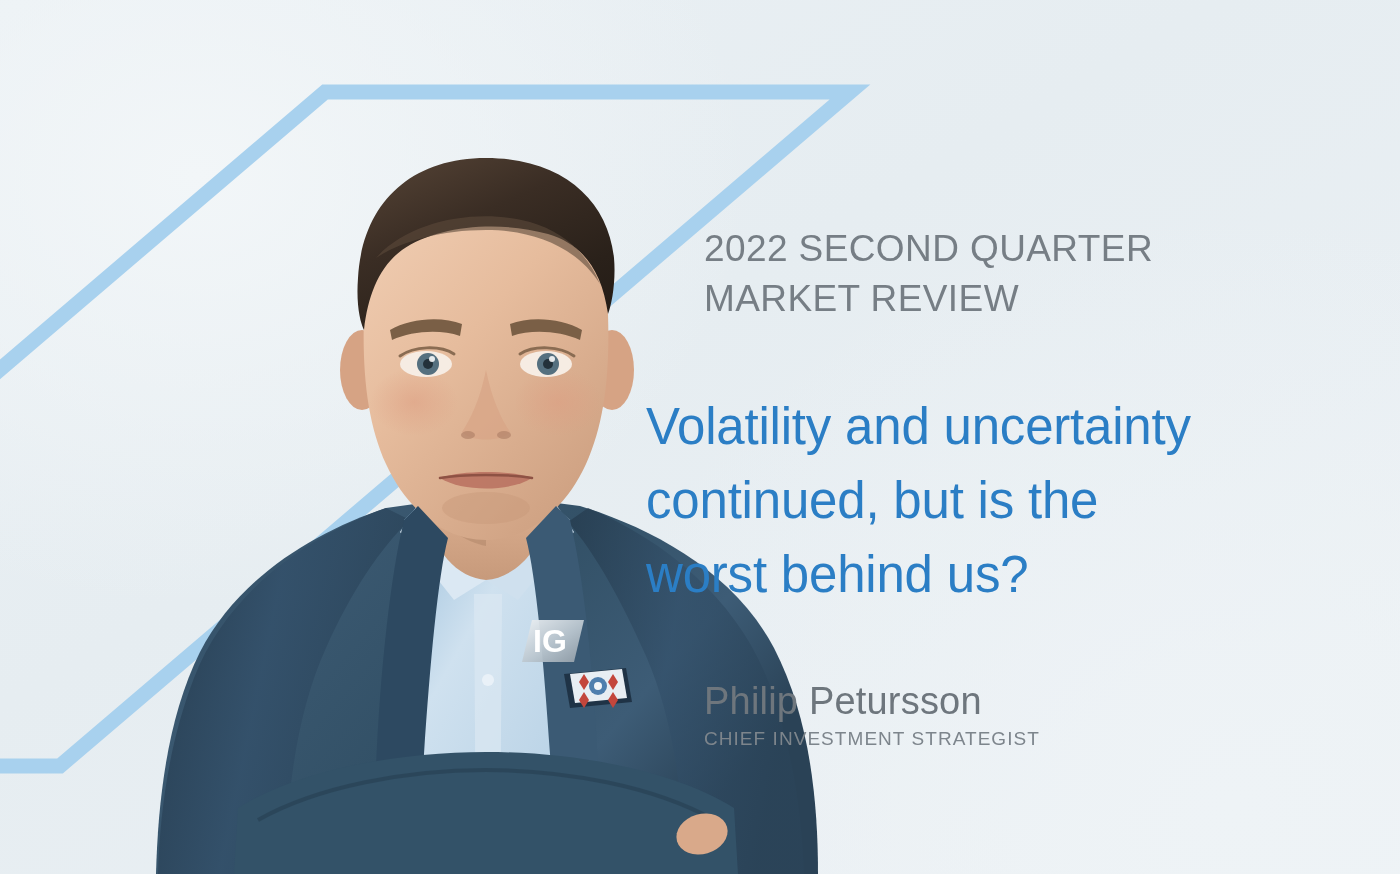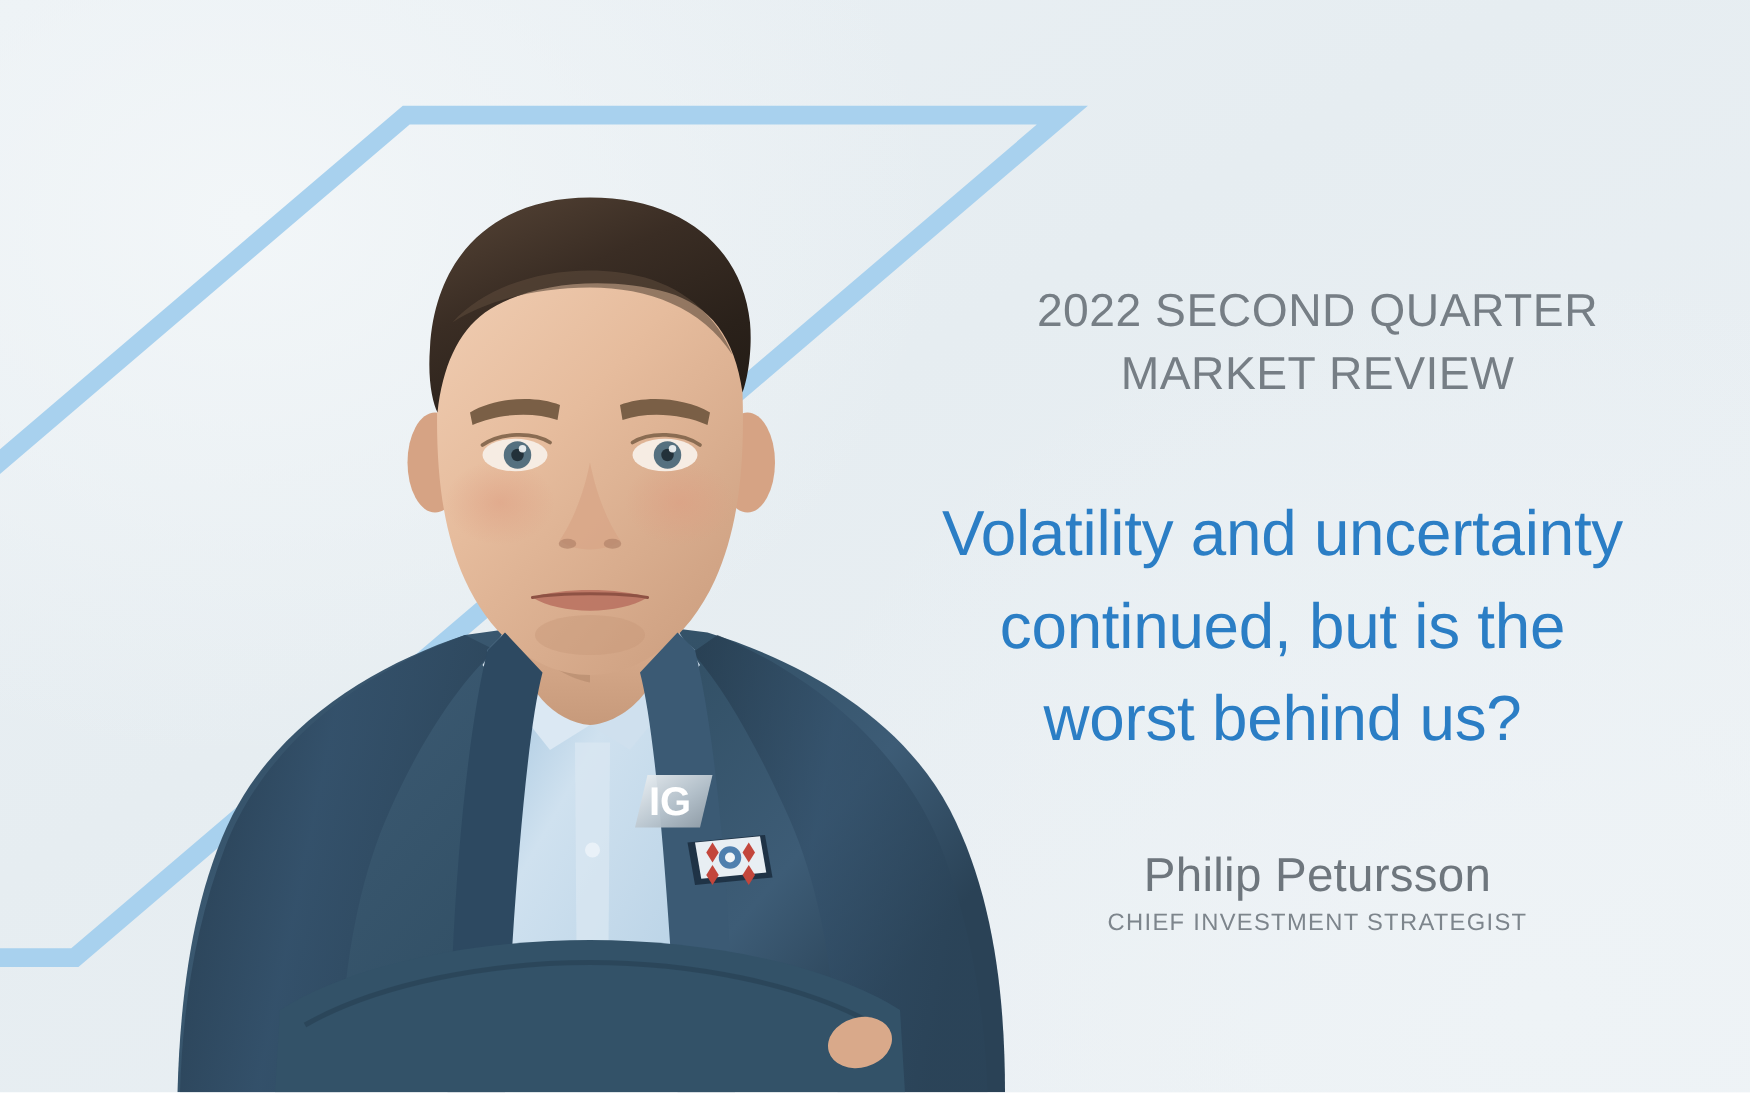--- a/index.html
+++ b/index.html
@@ -24,31 +24,31 @@
   #para-wrap {
     position:absolute; left:0; top:0;
     width:1400px; height:874px;
     pointer-events:none;
   }
   #para-wrap svg { display:block; width:1400px; height:874px; }
 
   
   #portrait {
     position:absolute;
-    left:104px; top:108px;
+    left:118px; top:108px;
     width:740px; height:766px;
   }
   #portrait svg { display:block; width:740px; height:766px; }
 
   
   #text-col {
     position:absolute;
     right:0; top:0;
     width:640px; height:874px;
-    text-align:center;
+    text-align:left;
   }
 
   #eyebrow {
     position:absolute;
     right:-4px; top:224px;
     width:700px;
     font-size:37px;
     line-height:50px;
     font-weight:400;
     letter-spacing:0.4px;

